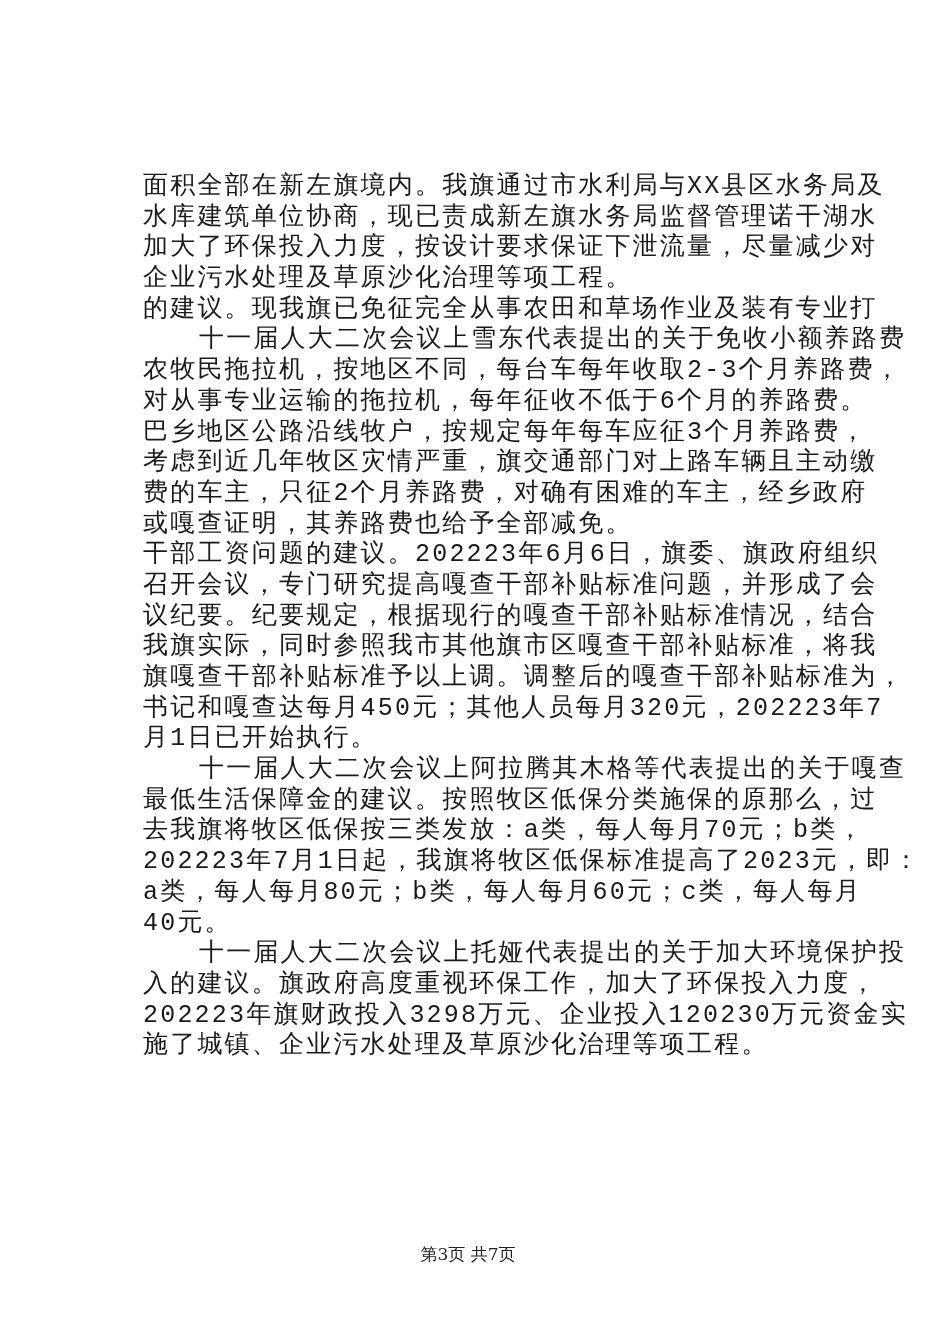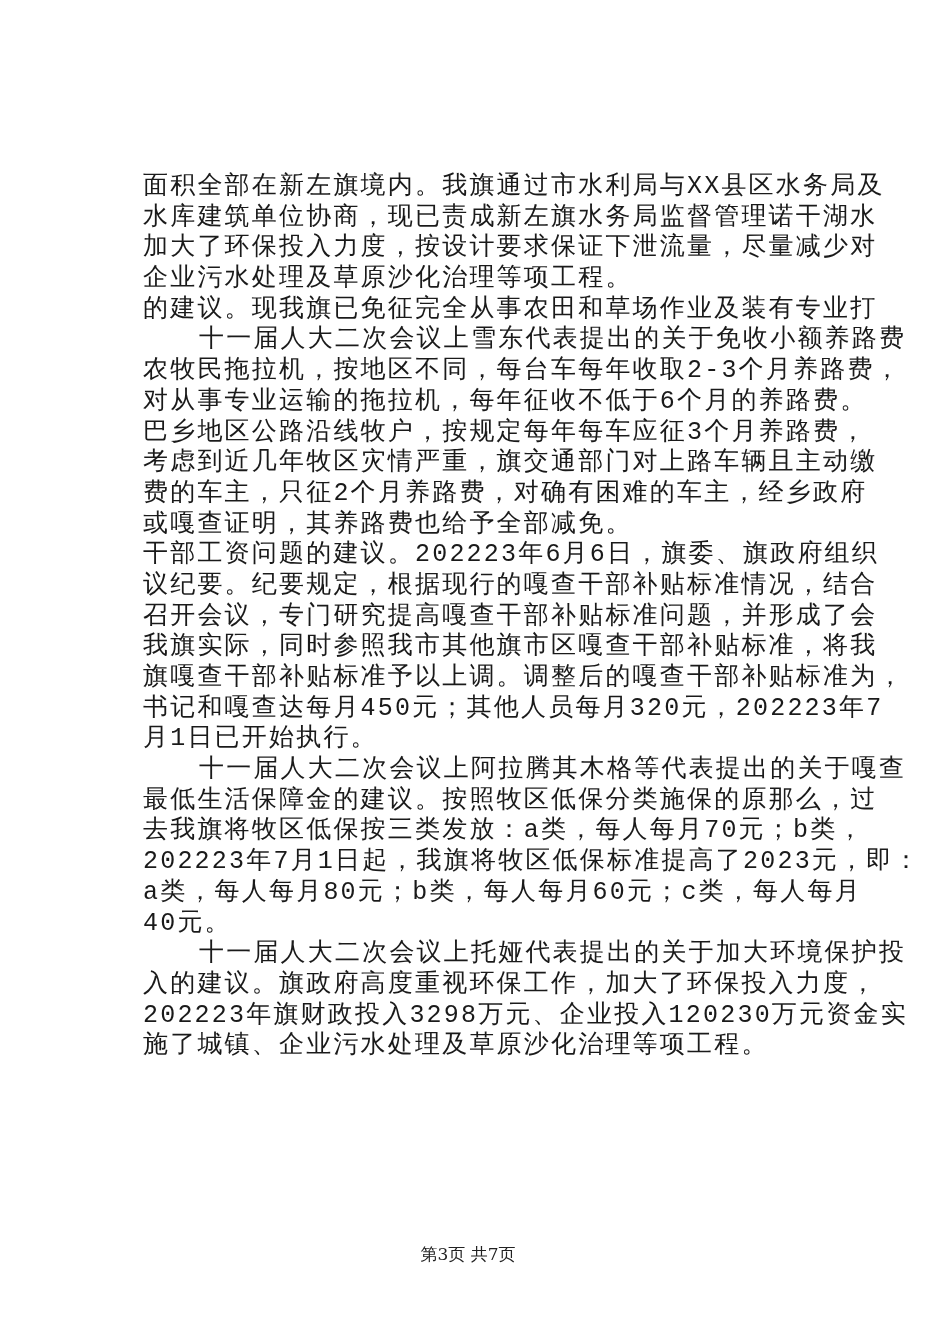--- a/index.html
+++ b/index.html
@@ -36,22 +36,22 @@
         <div class="line indent">十一届人大二次会议上雪东代表提出的关于免收小额养路费</div>
         <div class="line">农牧民拖拉机，按地区不同，每台车每年收取2-3个月养路费，</div>
         <div class="line">对从事专业运输的拖拉机，每年征收不低于6个月的养路费。</div>
         <div class="line">巴乡地区公路沿线牧户，按规定每年每车应征3个月养路费，</div>
         <div class="line">考虑到近几年牧区灾情严重，旗交通部门对上路车辆且主动缴</div>
         <div class="line">费的车主，只征2个月养路费，对确有困难的车主，经乡政府</div>
         <div class="line last">或嘎查证明，其养路费也给予全部减免。</div>
       </div>
       <div>
         <div class="line">干部工资问题的建议。202223年6月6日，旗委、旗政府组织</div>
+        <div class="line">召开会议，专门研究提高嘎查干部补贴标准问题，并形成了会</div>
         <div class="line">议纪要。纪要规定，根据现行的嘎查干部补贴标准情况，结合</div>
-        <div class="line">召开会议，专门研究提高嘎查干部补贴标准问题，并形成了会</div>
         <div class="line">我旗实际，同时参照我市其他旗市区嘎查干部补贴标准，将我</div>
         <div class="line">旗嘎查干部补贴标准予以上调。调整后的嘎查干部补贴标准为，</div>
         <div class="line">书记和嘎查达每月450元；其他人员每月320元，202223年7</div>
         <div class="line last">月1日已开始执行。</div>
       </div>
       <div>
         <div class="line indent">十一届人大二次会议上阿拉腾其木格等代表提出的关于嘎查</div>
         <div class="line">最低生活保障金的建议。按照牧区低保分类施保的原那么，过</div>
         <div class="line">去我旗将牧区低保按三类发放：a类，每人每月70元；b类，</div>
         <div class="line">202223年7月1日起，我旗将牧区低保标准提高了2023元，即：</div>

